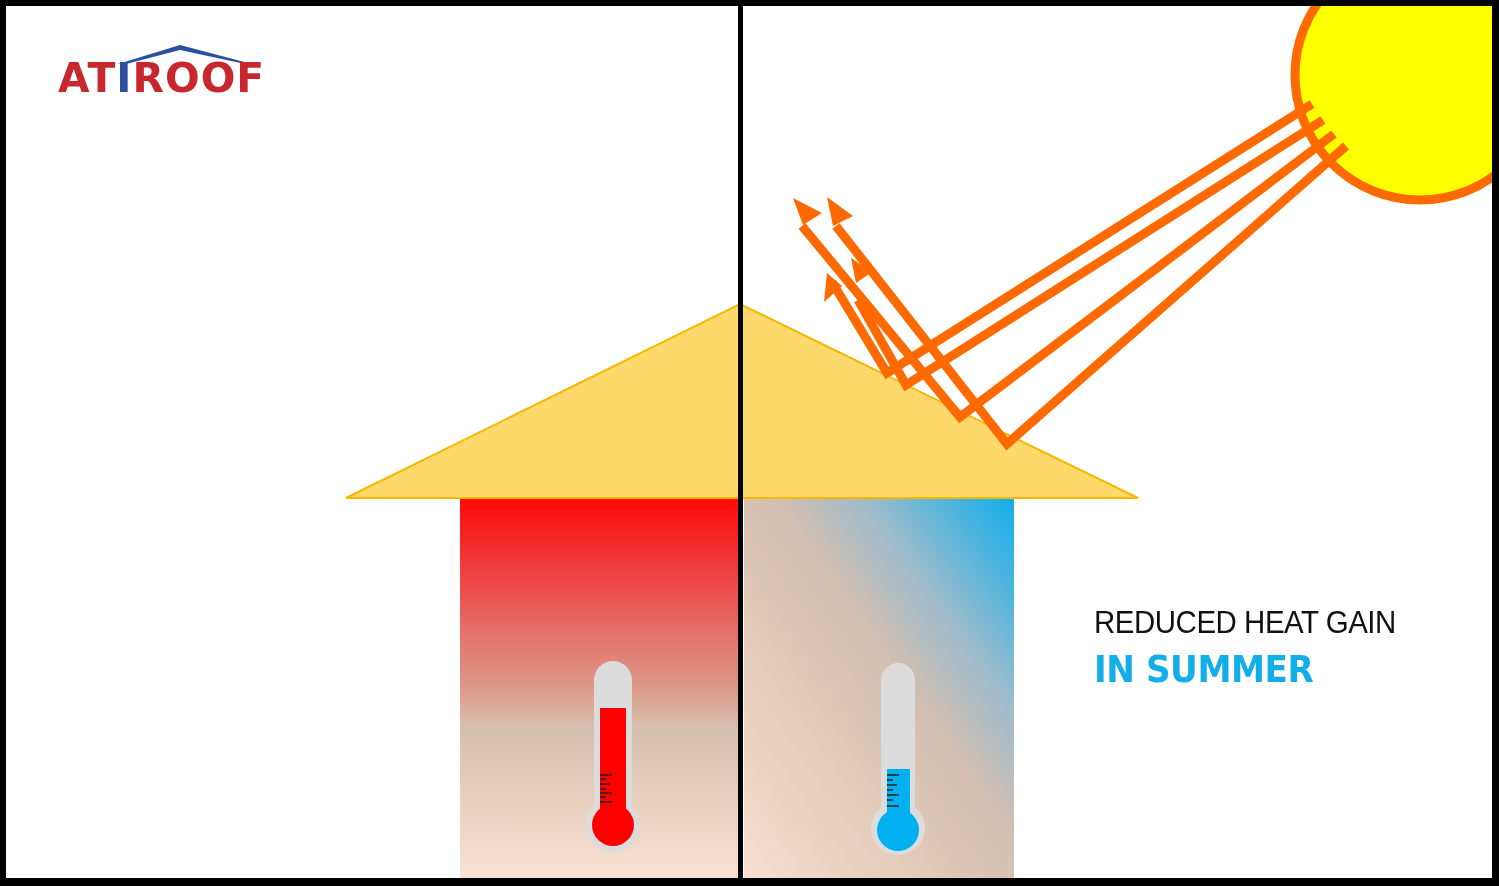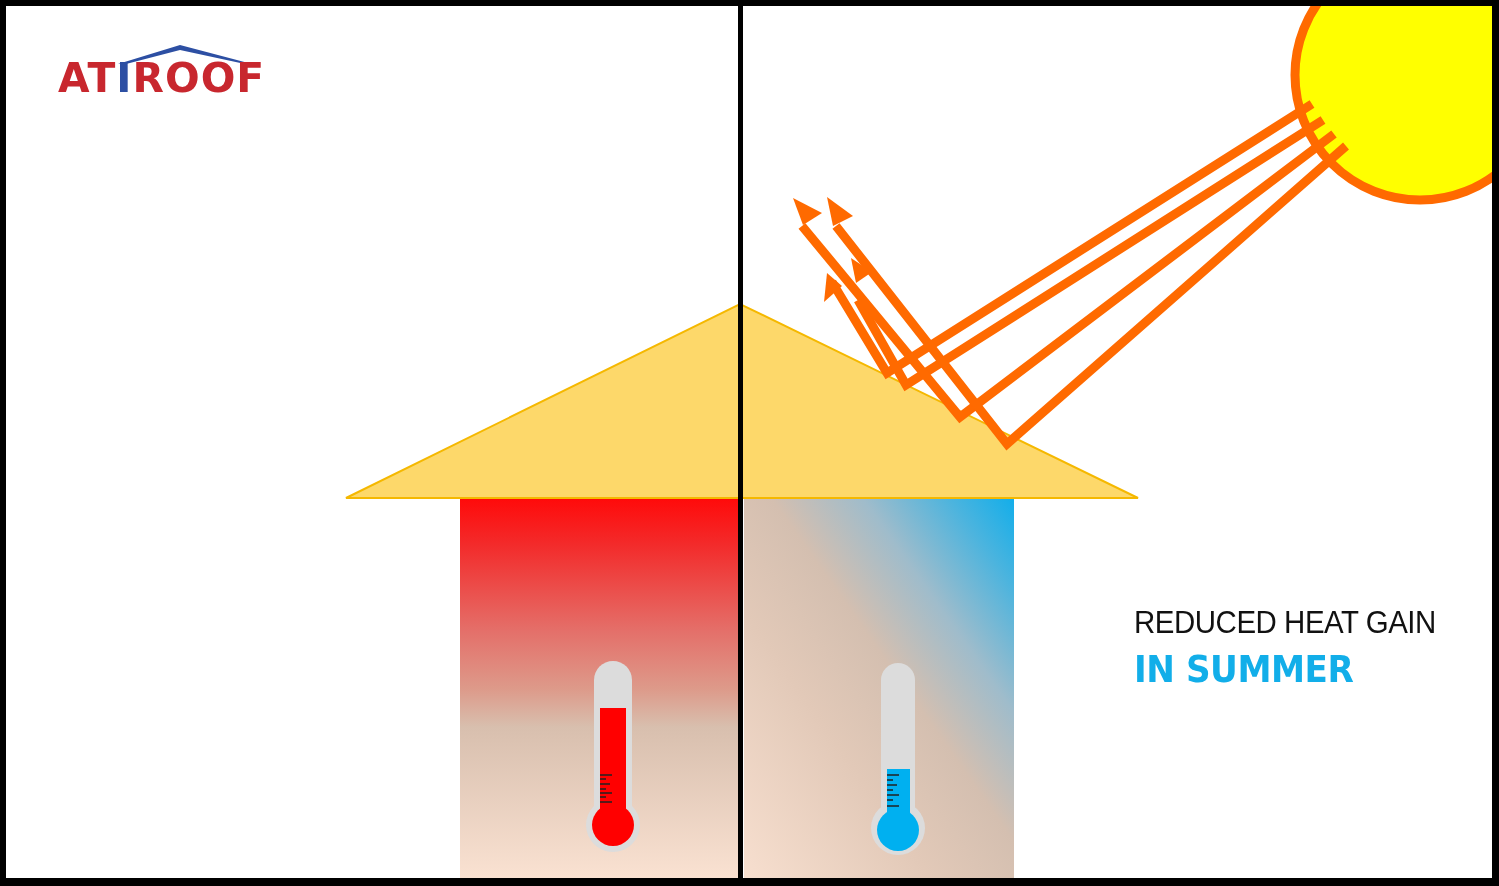--- a/index.html
+++ b/index.html
@@ -8,21 +8,21 @@
     .scene { position: absolute; left: -6px; top: -6px; width: 1499px; height: 886px; }
     svg.art { position: absolute; left: 0; top: 0; }
     .logo { position: absolute; left: 58px; top: 40px; width: 295px; height: 62px; }
     .logo-text { position: absolute; left: 0; top: 18px; font-family: "DejaVu Sans", sans-serif; font-weight: bold; font-size: 40px; letter-spacing: 1px; color: #c8272e; line-height: 1; transform: scaleX(1.02); transform-origin: left; }
     .logo-text .i { color: #2d4fa3; }
     .caption { position: absolute; line-height: 1; white-space: nowrap; }
     .caption .line1 { display: block; font-family: "Liberation Sans", sans-serif; font-size: 32px; color: #111; letter-spacing: -0.5px; transform: scaleX(0.92); transform-origin: left; }
     .caption .line2 { display: block; font-family: "DejaVu Sans", sans-serif; font-weight: bold; font-size: 38px; margin-top: 12px; letter-spacing: -0.5px; transform: scaleX(0.9); transform-origin: left; }
     .winter { left: 230px; top: 300px; }
     .winter .line2 { color: #ff0000; }
-    .summer { left: 1094px; top: 606px; margin-left: 40px; }
+    .summer { left: 1094px; top: 606px; }
     .summer .line2 { color: #12aee9; }
   </style>
 </head>
 <body>
 
 <div class="frame">
   <div class="scene">
 
     <svg class="art" width="1499" height="886" viewBox="0 0 1499 886">
       <defs>

